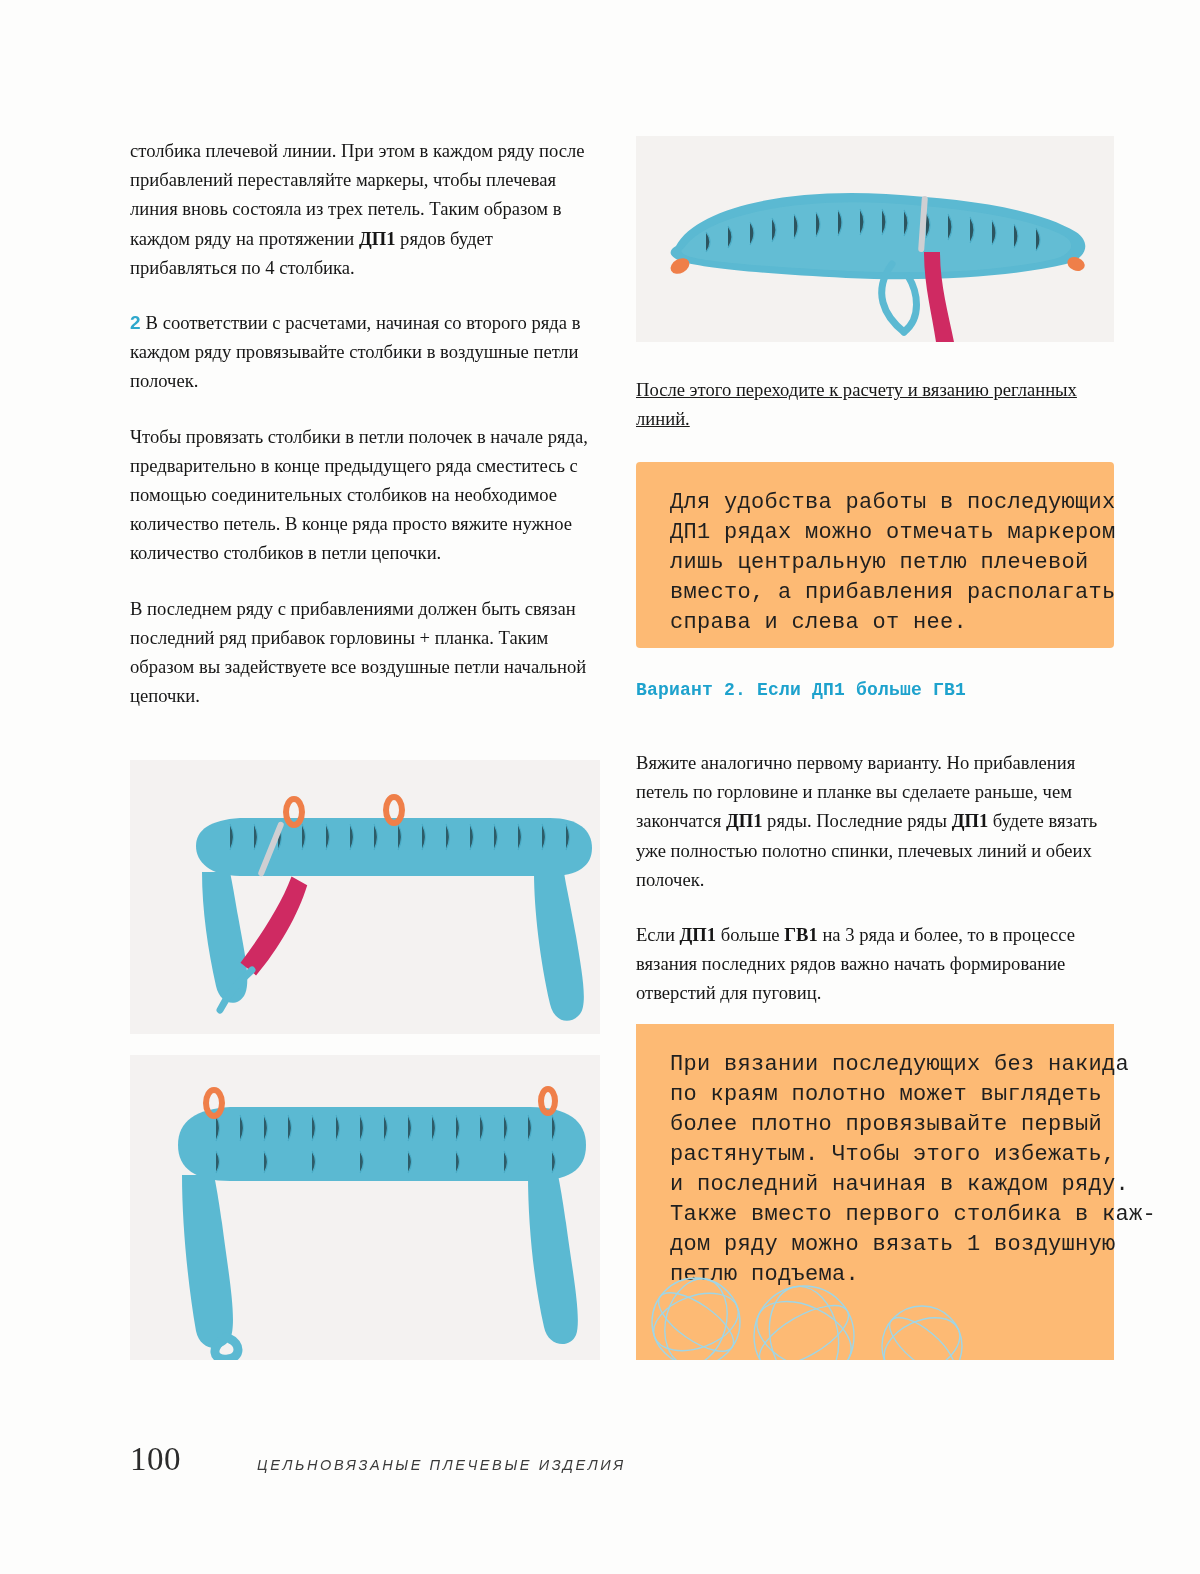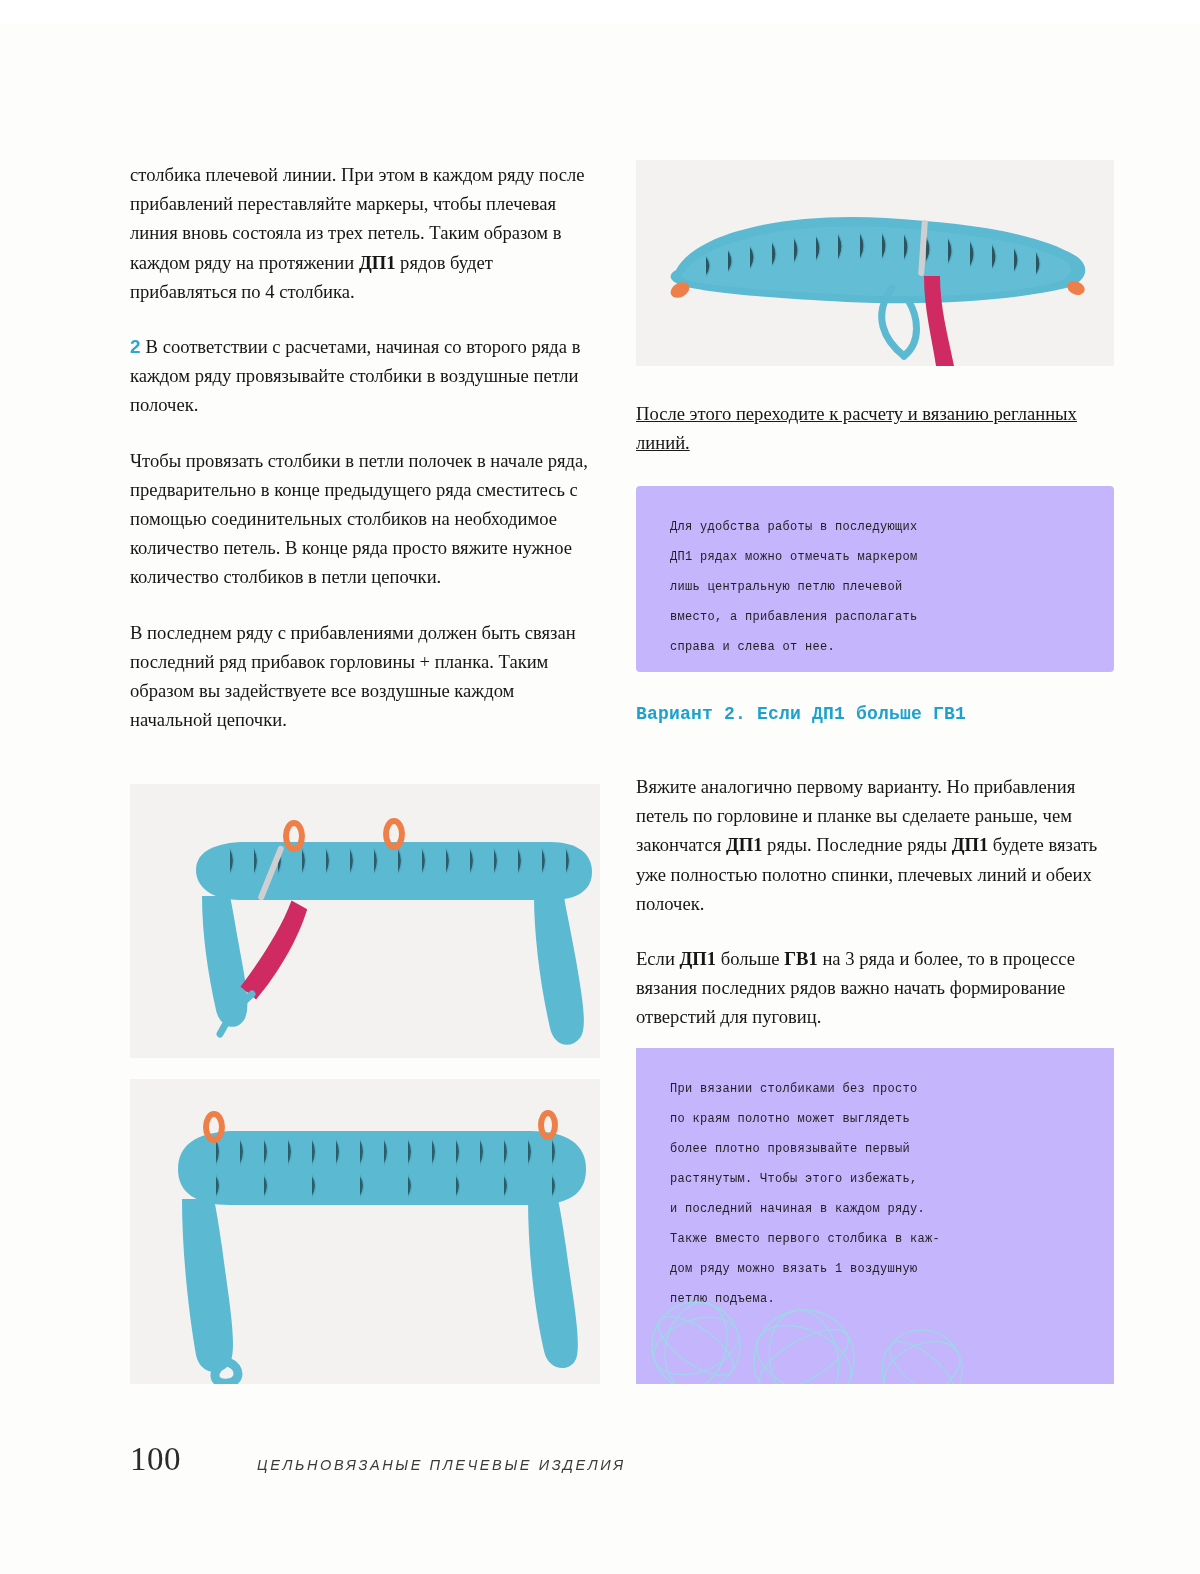--- a/index.html
+++ b/index.html
@@ -12,21 +12,20 @@
     height: 1574px;
     position: relative;
     font-family: "Liberation Serif", serif;
     color: #1b1b1b;
     overflow: hidden;
   }
   .page {
     position: absolute;
     inset: 0;
     background: #fdfdfc;
-    margin-top: 24px;
   }
 
   
   .col-left {
     position: absolute;
     left: 130px;
     top: 136px;
     width: 470px;
   }
 
@@ -82,24 +81,24 @@
     left: 130px;
     top: 1055px;
     width: 470px;
     height: 305px;
     background: #f4f2f1;
   }
 
   
   .callout {
     position: absolute;
-    background: #c4b5fd;
+    background: #fdba74;
     color: #1f1f1f;
     font-family: "Liberation Mono", monospace;
-    font-size: 12px;
+    font-size: 22px;
     line-height: 30px;
     letter-spacing: 0.3px;
     padding: 26px 30px 26px 34px;
     box-sizing: border-box;
   }
   #callout-one {
     left: 636px;
     top: 462px;
     width: 478px;
     height: 186px;
@@ -169,21 +168,21 @@
 
 <div class="page">
 
   <div class="col-left">
     <p class="body">столбика плечевой линии. При этом в каждом ряду после прибавлений переставляйте маркеры, чтобы плечевая линия вновь состояла из трех петель. Таким образом в каждом ряду на протяжении <b class="term">ДП1</b> рядов будет прибавляться по 4 столбика.</p>
 
     <p class="body"><span class="step-num">2</span><span>В соответствии с расчетами, начиная со второго ряда в каждом ряду провязывайте столбики в воздушные петли полочек.</span></p>
 
     <p class="body">Чтобы провязать столбики в петли полочек в начале ряда, предварительно в конце предыдущего ряда сместитесь с помощью соединительных столбиков на необходимое количество петель. В конце ряда просто вяжите нужное количество столбиков в петли цепочки.</p>
 
-    <p class="body">В последнем ряду с прибавлениями должен быть связан последний ряд прибавок горловины + планка. Таким образом вы задействуете все воздушные каждом начальной цепочки.</p>
+    <p class="body">В последнем ряду с прибавлениями должен быть связан последний ряд прибавок горловины + планка. Таким образом вы задействуете все воздушные петли начальной цепочки.</p>
   </div>
 
   <div class="photo" id="photo-top-right">
     <svg class="photo-inner" viewBox="0 0 478 206" preserveAspectRatio="none">
       <rect x="0" y="0" width="478" height="206" fill="#f4f2f0"></rect>
 
       <path d="M40 110 C60 72, 150 52, 250 58 C330 63, 400 72, 440 96 C455 106, 452 122, 430 128 C380 140, 300 146, 210 142 C130 138, 60 132, 42 124 C32 119, 33 114, 40 110 Z" fill="#5bb9d2"></path>
       <path d="M48 112 C70 80, 155 62, 248 67 C326 72, 392 81, 428 100 C440 107, 437 118, 418 123 C370 134, 296 139, 212 135 C136 131, 68 126, 52 120 C44 117, 44 115, 48 112 Z" fill="#69c1d6" opacity="0.55"></path>
 
       <g stroke="#3da3c0" stroke-width="1.2" opacity="0.55">
@@ -310,21 +309,21 @@
         <path d="M374 96 q7 11 0 22"></path>
           <path d="M422 96 q7 11 0 22"></path>
       </g>
 
       <ellipse cx="84" cy="48" rx="8" ry="13" fill="none" stroke="#ef7f49" stroke-width="6"></ellipse>
       <ellipse cx="418" cy="46" rx="7" ry="12" fill="none" stroke="#ef7f49" stroke-width="6"></ellipse>
     </svg>
   </div>
 
   <div class="callout" id="callout-two">
-    <div class="line">При вязании столбиками без просто</div>
+    <div class="line">При вязании последующих без накида</div>
     <div class="line">по краям полотно может выглядеть</div>
     <div class="line">более плотно провязывайте первый</div>
     <div class="line">растянутым. Чтобы этого избежать,</div>
     <div class="line">и последний начиная в каждом ряду.</div>
     <div class="line">Также вместо первого столбика в каж-</div>
     <div class="line">дом ряду можно вязать 1 воздушную</div>
     <div class="line">петлю подъема.</div>
 
     <svg class="yarnballs" viewBox="0 0 478 110" preserveAspectRatio="none">
       <g fill="none" stroke="#9ed6e8" stroke-width="1.4">

